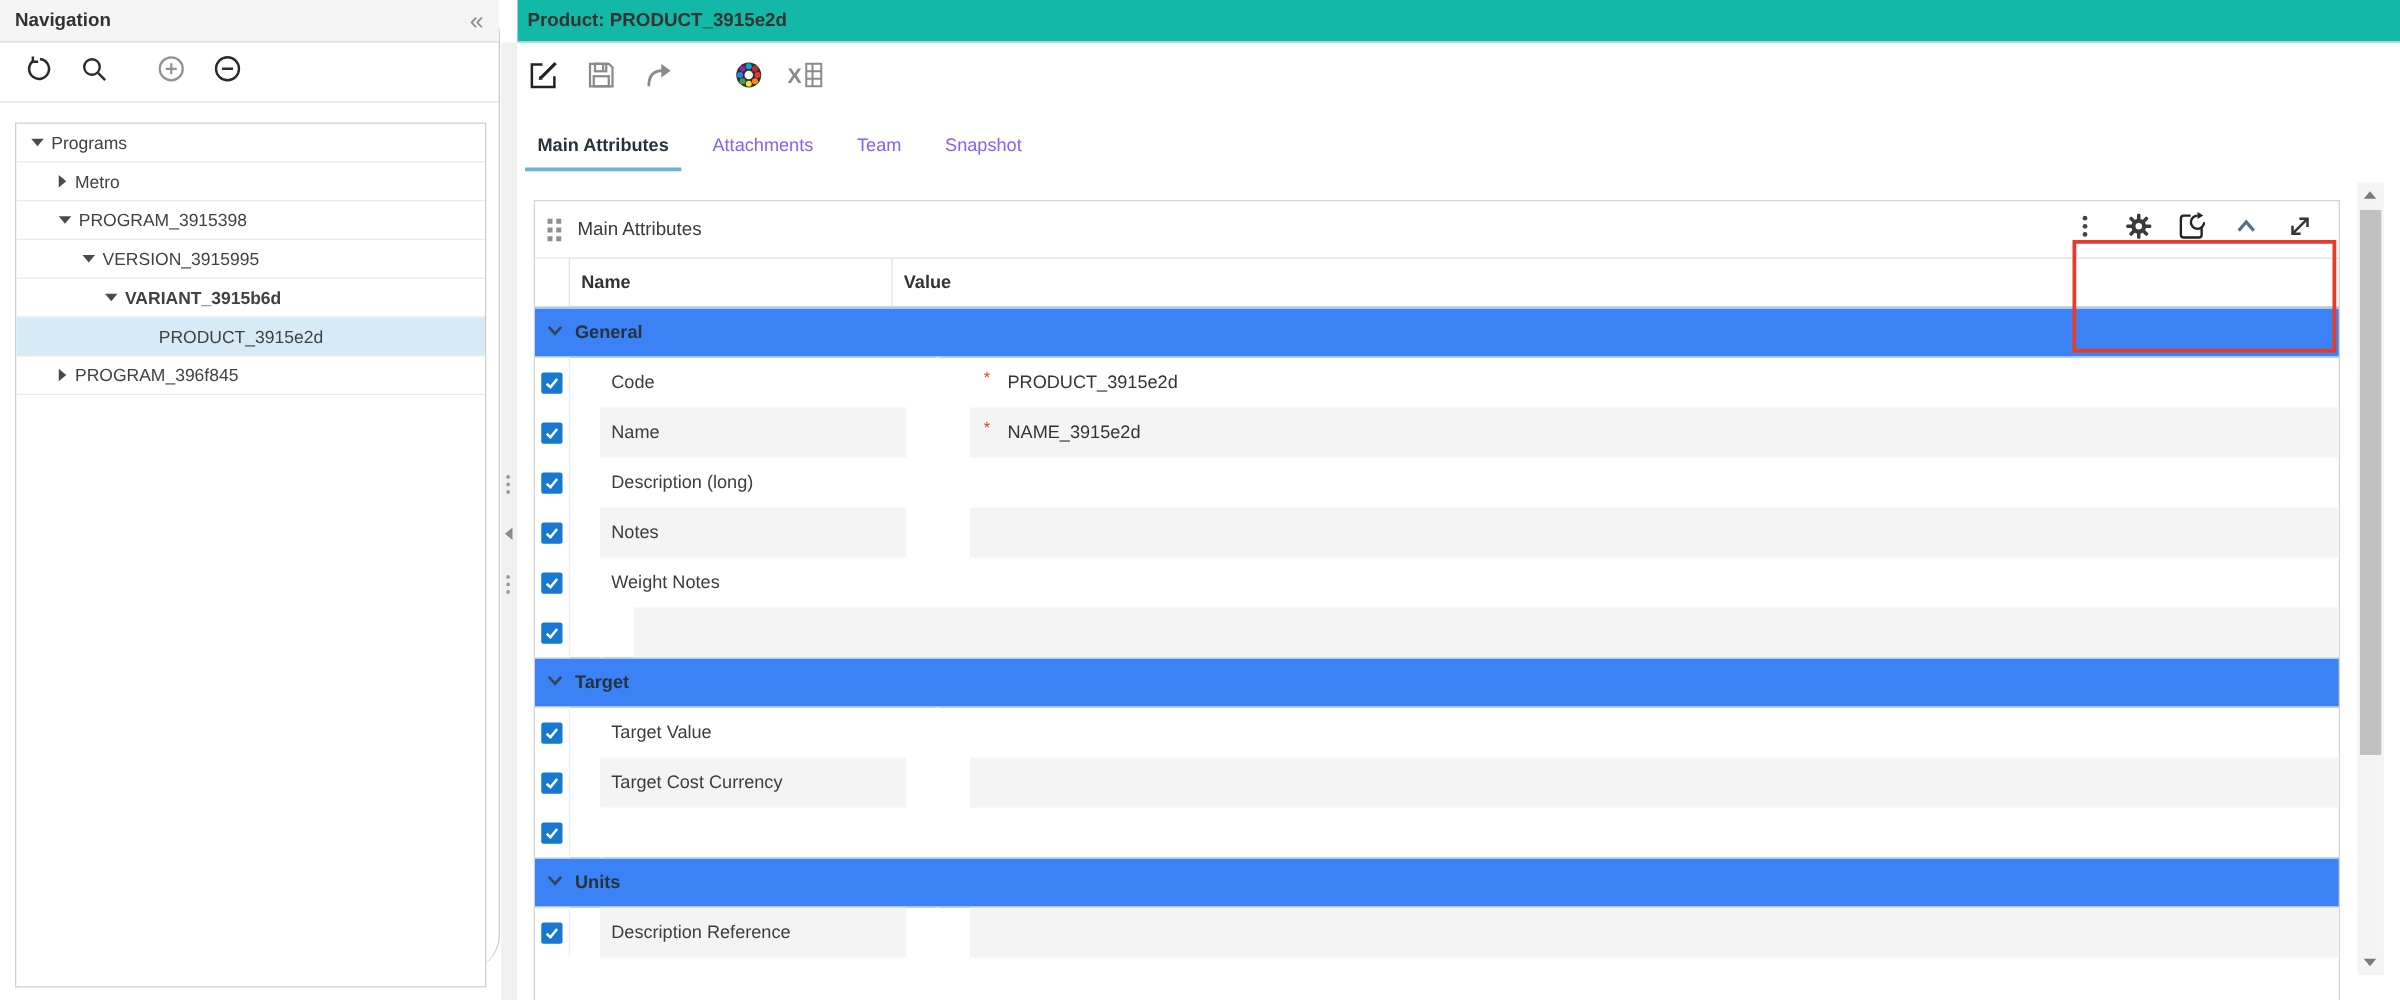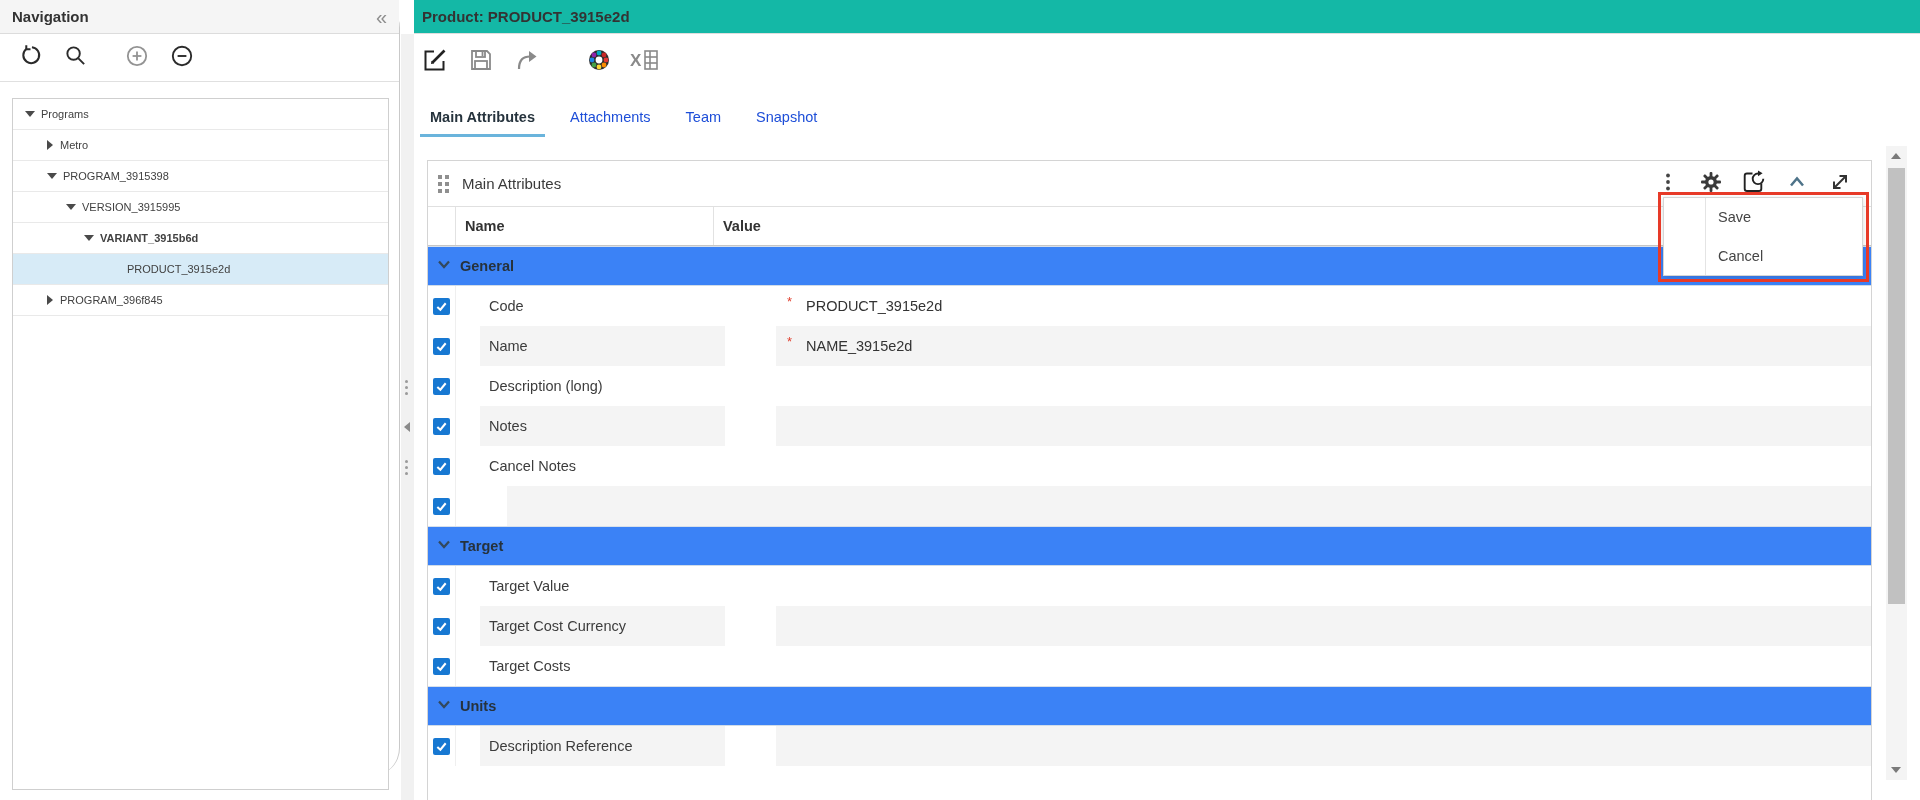--- a/index.html
+++ b/index.html
@@ -15,21 +15,21 @@
   .sidebar-title { font-size:15px; font-weight:bold; color:#333; }
   .collapse-glyph { margin-left:auto; color:#8d8d8d; font-size:20px; line-height:1; cursor:pointer; }
   .sidebar-toolbar { height:48px; border-bottom:1px solid #e0e0e0;
     display:flex; align-items:center; padding-left:13px; }
   .sbtn { width:34px; height:34px; display:flex; align-items:center; justify-content:center; cursor:pointer; }
   .sbtn + .sbtn { margin-left:11px; }
   .sbtn.gap { margin-left:28px; }
   .tree-box { position:absolute; left:12px; top:98px; width:377px; height:692px;
     border:1px solid #cfcfcf; background:#fff; overflow:hidden; }
   .tree-row { height:31px; border-bottom:1px solid #e9e9e9; display:flex; align-items:center;
-    font-size:11px; color:#414141; cursor:pointer; }
+    font-size:14px; color:#414141; cursor:pointer; }
   .tree-row.selected { background:#d7ebf7; }
   .lvl0 { padding-left:12px; } .lvl1 { padding-left:34px; }
   .lvl2 { padding-left:53px; } .lvl3 { padding-left:71px;font-weight:bold; }
   .leaf4 { padding-left:114px; }
   .tri-down { width:0; height:0; border-left:5px solid transparent; border-right:5px solid transparent;
     border-top:6px solid #4a4a4a; margin-right:6px; }
   .tri-right { width:0; height:0; border-top:5px solid transparent; border-bottom:5px solid transparent;
     border-left:6px solid #4a4a4a; margin-right:7px; }
 
   
@@ -42,21 +42,21 @@
   
   .main { position:absolute; left:414px; top:0; width:1506px; height:800px; background:#fff; }
   .main-header { height:34px; border-bottom:1px solid #dedede; display:flex; align-items:center; padding-left:8px; background:#14b8a6; }
   .main-title { font-size:15px; font-weight:bold; color:#333; }
   .main-toolbar { height:56px; display:flex; align-items:center; padding-left:4px; }
   .tbtn { width:34px; height:34px; display:flex; align-items:center; justify-content:center; cursor:pointer; }
   .tbtn + .tbtn { margin-left:12px; }
   .tbtn.group-gap { margin-left:38px; }
 
   .tabs { display:flex; margin:12px 0 0 6px; }
-  .tab { padding:7px 10px 9px; margin-right:15px; font-size:14.5px; color:#1d4ed8;
+  .tab { padding:7px 10px 9px; margin-right:15px; font-size:14.5px; color:#8b5cf6;
     border-bottom:3px solid transparent; cursor:pointer; }
   .tab.active { color:#26333d; font-weight:bold; border-bottom-color:#6ab4dc; }
 
   
   .panel { position:absolute; left:13px; top:160px; width:1445px; height:640px;
     border:1px solid #d4d4d4; border-bottom:none; background:#fff; }
   .phead { display:flex; align-items:center; height:46px; padding:0 17px 0 10px;
     border-bottom:1px solid #e0e0e0; }
   .drag-dots { display:grid; grid-template-columns:repeat(2,4px); grid-auto-rows:4px; gap:3px; cursor:grab; }
   .drag-dots i { width:4px; height:4px; background:#8f8f8f; display:block; }
@@ -401,21 +401,21 @@
       </div>
 
       <div class="trow">
         <div class="cell-narrow">
           <span class="checkbox">
               <svg width="13" height="13" viewBox="0 0 14 14" fill="none">
                 <polyline points="2.5,7.5 5.8,10.5 11.5,3.5" stroke="#fff" stroke-width="2.2"></polyline>
               </svg>
             </span>
         </div>
-        <div class="cell-name">Cancel Notes</div>
+        <div class="cell-name">Weight Notes</div>
         <div class="cell-gap"></div>
         <div class="cell-value"></div>
       </div>
 
       <div class="trow alt">
         <div class="cell-narrow">
           <span class="checkbox">
               <svg width="13" height="13" viewBox="0 0 14 14" fill="none">
                 <polyline points="2.5,7.5 5.8,10.5 11.5,3.5" stroke="#fff" stroke-width="2.2"></polyline>
               </svg>
@@ -461,21 +461,20 @@
       </div>
 
       <div class="trow">
         <div class="cell-narrow">
           <span class="checkbox">
               <svg width="13" height="13" viewBox="0 0 14 14" fill="none">
                 <polyline points="2.5,7.5 5.8,10.5 11.5,3.5" stroke="#fff" stroke-width="2.2"></polyline>
               </svg>
             </span>
         </div>
-        <div class="cell-name">Target Costs</div>
         <div class="cell-gap"></div>
         <div class="cell-value"></div>
       </div>
 
       <div class="srow">
         <span>
           <svg width="14" height="14" viewBox="0 0 14 14" fill="none">
               <polyline points="2,4.5 7,10 12,4.5" stroke="#33485c" stroke-width="2.2"></polyline>
             </svg>
         </span>
@@ -490,25 +489,20 @@
               </svg>
             </span>
         </div>
         <div class="cell-name">Description Reference</div>
         <div class="cell-gap"></div>
         <div class="cell-value"></div>
       </div>
     </div>
   </div>
 
-  <div class="dropdown">
-    <span class="icon-col"></span>
-    <div class="menu-item">Save</div>
-    <div class="menu-item">Cancel</div>
-  </div>
   <div class="annotation"></div>
 
   <div class="vscroll">
     <span class="sc-up"></span>
     <span class="sc-thumb"></span>
     <span class="sc-down"></span>
   </div>
 
 </div>
 

